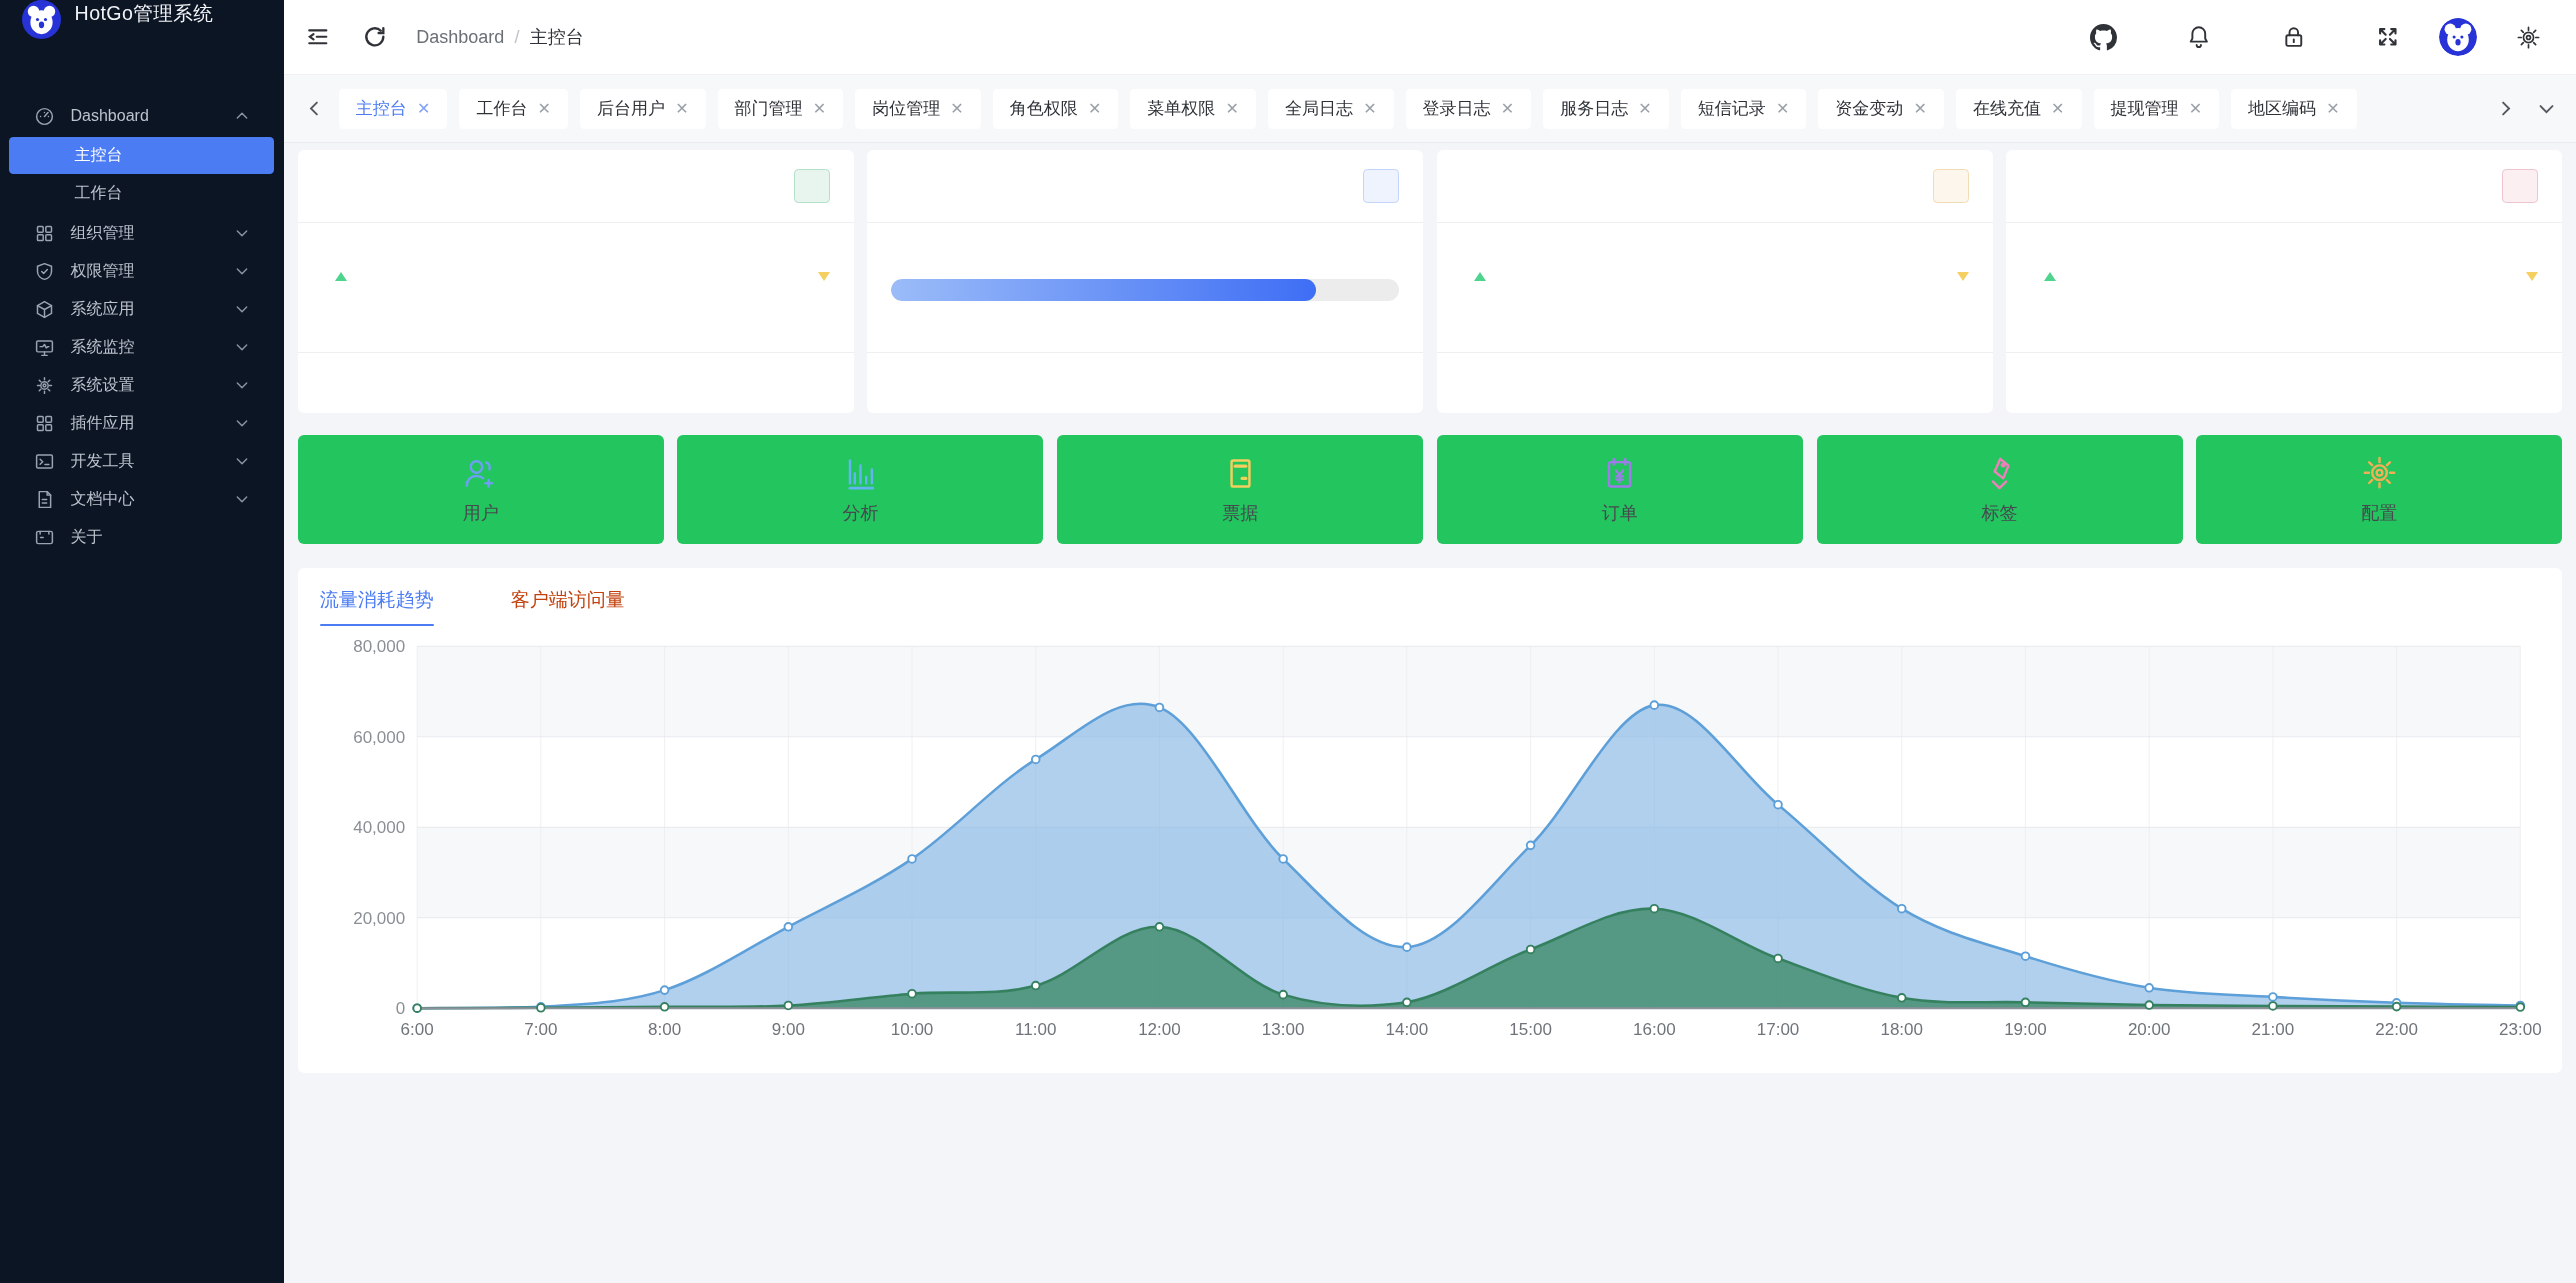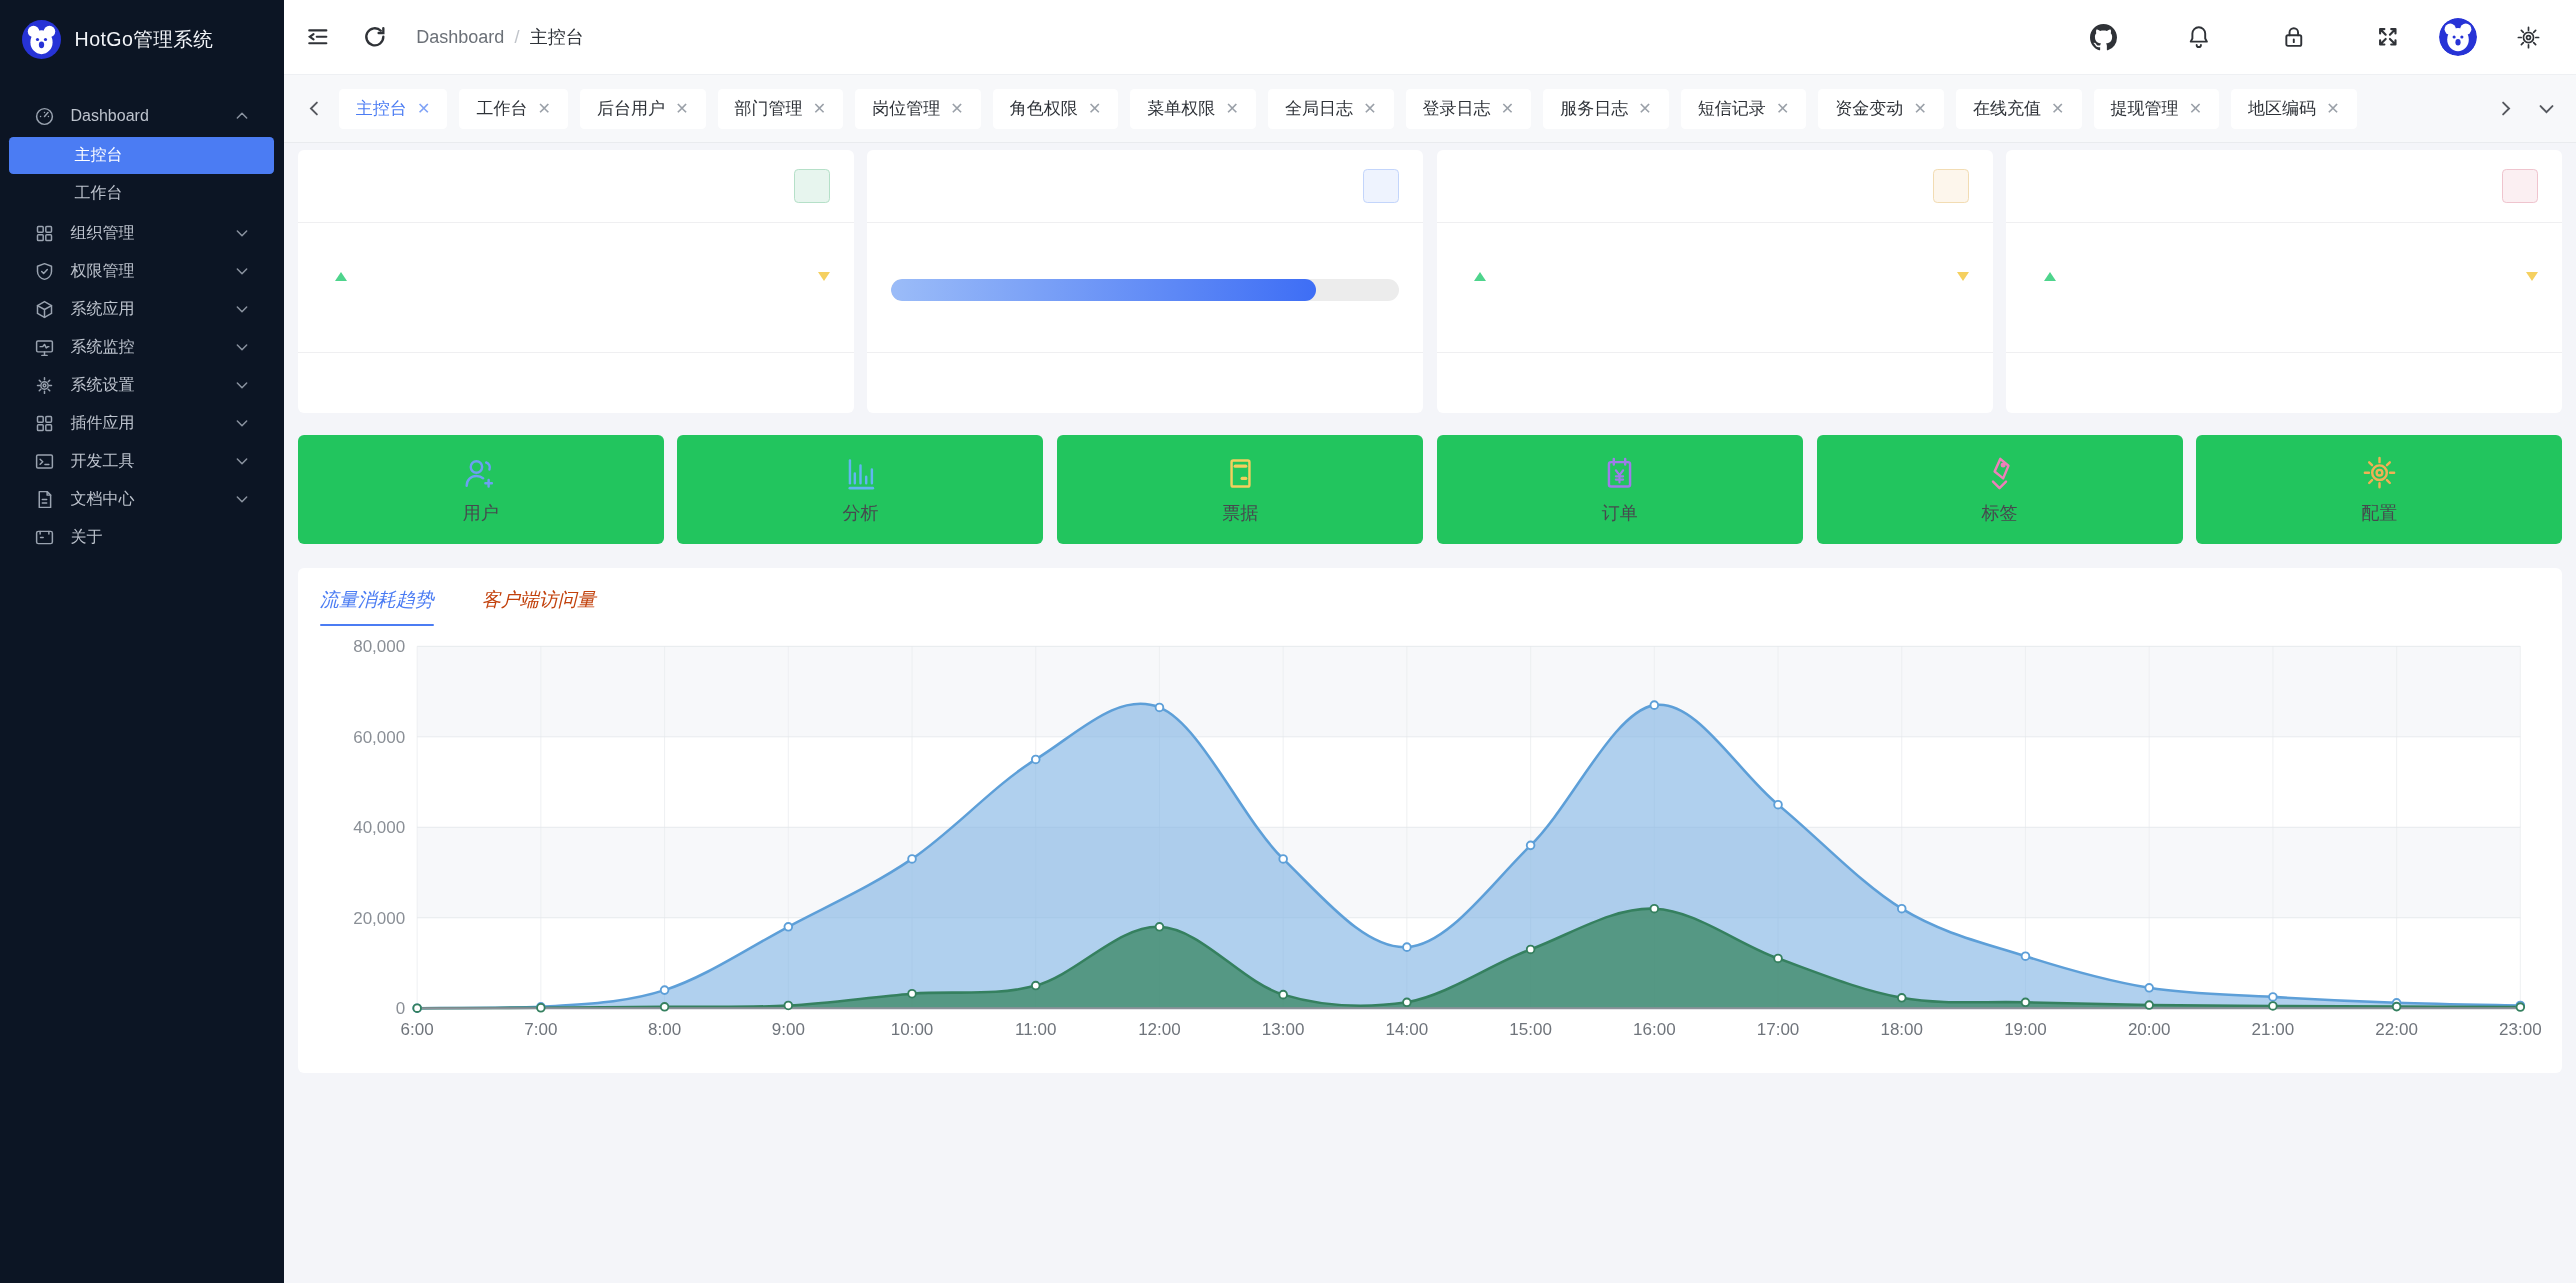--- a/index.html
+++ b/index.html
@@ -2,21 +2,21 @@
 <html style="font-size:13.6px"><head>
 <meta charset="utf-8">
 <style>
   * { margin:0; padding:0; box-sizing:border-box; }
   html,body { width:2576px; height:1284px; overflow:hidden; }
   body { font-family:"Liberation Sans","DejaVu Sans",sans-serif; background:#f4f5f9; color:#33373c; }
   .app { display:flex; width:2576px; height:1284px; }
 
   
   .sidebar { width:284px; min-width:284px; height:100%; background:#0c1524; display:flex; flex-direction:column; }
-  .logo-row { height:78px; display:flex; align-items:center; padding-left:22px; gap:13.6px; }
+  .logo-row { height:78px; display:flex; padding-left:22px; gap:13.6px; }
   .logo-badge { width:39px; height:39px; border-radius:50%; flex:0 0 auto; }
   .logo-title { color:#f2f4f8; font-size:19.6px; letter-spacing:0.4px; }
   .menu { flex:1; padding-top:19px; }
   .menu-item { height:38px; display:flex; align-items:center; padding:0 34px; color:#bdc3cd; font-size:16px; cursor:pointer; }
   .menu-item .mi-icon { width:22px; height:22px; margin-right:14.5px; color:#9aa3b0; display:flex; align-items:center; }
   .mi-icon svg, .mi-chevron svg { display:block; }
   .menu-item .mi-label { flex:1; }
   .mi-chevron { color:#8b93a0; display:flex; }
   .menu-child { height:37px; display:flex; align-items:center; padding-left:66px; color:#bdc3cd; font-size:16px; border-radius:4.3px; margin:1.7px 10.2px 1.7px 8.5px; cursor:pointer; }
   .menu-child.active { background:#4b7cf3; color:#ffffff; }
@@ -65,21 +65,21 @@
   .sc-footer .fv { color:#2f3136; }
 
   
   .actions-row { display:flex; gap:13.6px; margin-top:22px; }
   .action-card { flex:1; height:109px; background:#22c55e; border-radius:6px; display:flex; flex-direction:column; align-items:center; justify-content:center; gap:8.5px; cursor:pointer; }
   .ac-icon { display:flex; }
   .ac-label { font-size:18px; color:#46494e; }
 
   
   .chart-card { margin-top:24px; background:#ffffff; border-radius:6px; height:505px; padding:19px 20.5px 0 20.5px; }
-  .chart-tabs { display:flex; gap:48px; padding-left:1.7px;font-style:italic; }
+  .chart-tabs { display:flex; gap:77px; padding-left:1.7px; }
   .chart-tab { font-size:19px; color:#c2410c; padding-bottom:13.6px; position:relative; cursor:pointer; }
   .chart-tab.active { color:#4b7cf3; }
   .chart-tab.active::after { content:""; position:absolute; left:0; right:0; bottom:0; height:2.6px; background:#4b7cf3; border-radius:1.7px; }
   #chart-host { margin-top:5.1px; }
 </style>
 </head>
 <body>
 
 <div class="app">
 

